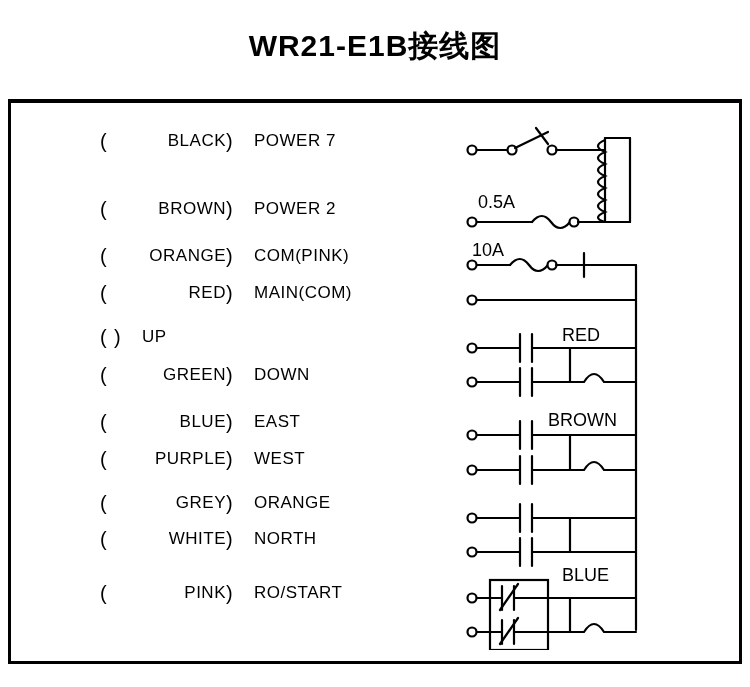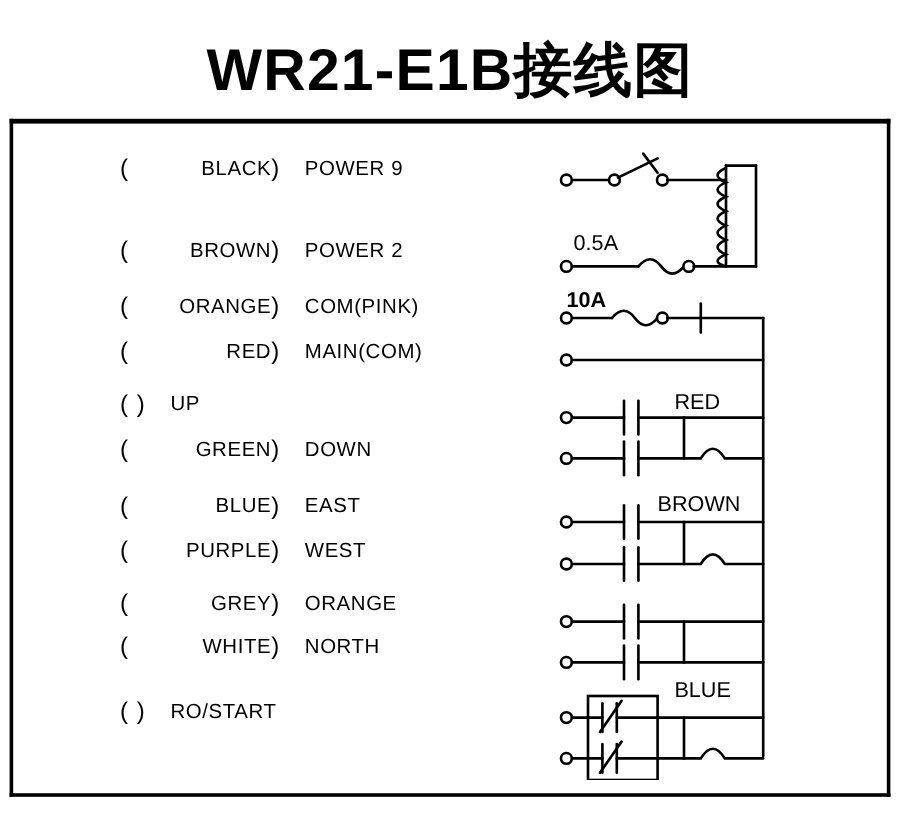--- a/index.html
+++ b/index.html
@@ -48,21 +48,21 @@
     height: 3px;
     background: #000000;
   }
   
   #title {
     position: absolute;
     left: 0;
     top: 26px;
     width: 750px;
     text-align: center;
-    font-size: 49px;
+    font-size: 30px;
     font-weight: bold;
     letter-spacing: 1px;
     color: #000000;
     white-space: nowrap;
   }
   
   #legend {
     position: absolute;
     left: 100px;
     top: 126px;
@@ -121,21 +121,21 @@
   <div class="frame-right-rule"></div>
   <div class="frame-bottom-rule"></div>
 
   <div id="title">WR21-E1B接线图</div>
 
   <div id="legend">
       <div class="legend-row" style="top: 0px;">
         <span class="paren-open">(</span>
         <span class="color-name">BLACK</span>
         <span class="paren-close">)</span>
-        <span class="func-name">POWER  9</span>
+        <span class="func-name">POWER  7</span>
       </div>
       <div class="legend-row" style="top: 68px;">
         <span class="paren-open">(</span>
         <span class="color-name">BROWN</span>
         <span class="paren-close">)</span>
         <span class="func-name">POWER 2</span>
       </div>
       <div class="legend-row" style="top: 115px;">
         <span class="paren-open">(</span>
         <span class="color-name">ORANGE</span>
@@ -178,20 +178,21 @@
         <span class="func-name">ORANGE</span>
       </div>
       <div class="legend-row" style="top: 398px;">
         <span class="paren-open">(</span>
         <span class="color-name">WHITE</span>
         <span class="paren-close">)</span>
         <span class="func-name">NORTH</span>
       </div>
       <div class="legend-row" style="top: 452px;">
         <span class="paren-open">(</span>
+        <span class="color-name">PINK</span>
         <span class="paren-close">)</span>
         <span class="func-name">RO/START</span>
       </div>
     </div>
 
   <div id="schematic">
     <svg width="290" height="540" viewBox="0 0 290 540" xmlns="http://www.w3.org/2000/svg">
       <g fill="none" stroke="#000000" stroke-width="2.2" stroke-linecap="round">
 
         <circle cx="32" cy="40" r="4.5" fill="#ffffff"></circle>
@@ -293,15 +294,15 @@
         <line x1="74" y1="522" x2="108" y2="522"></line>
         <line x1="60" y1="534" x2="78" y2="508"></line>
 
         <line x1="108" y1="488" x2="130" y2="488"></line>
         <line x1="108" y1="522" x2="130" y2="522"></line>
         <line x1="130" y1="488" x2="130" y2="522"></line>
         <line x1="130" y1="488" x2="196" y2="488"></line>
         <path d="M130 522 h14 q10 -16 20 0 h32"></path>
       </g>
     </svg>
-  <div class="sch-label" style="left: 38px; top: 82px;">0.5A</div><div class="sch-label" style="left: 32px; top: 130px; font-weight: bold;">10A</div><div class="sch-label" style="left: 122px; top: 215px;">RED</div><div class="sch-label" style="left: 108px; top: 300px;">BROWN</div><div class="sch-label" style="left: 122px; top: 455px;">BLUE</div></div>
+  <div class="sch-label" style="left: 38px; top: 82px;">0.5A</div><div class="sch-label" style="left: 32px; top: 130px;">10A</div><div class="sch-label" style="left: 122px; top: 215px;">RED</div><div class="sch-label" style="left: 108px; top: 300px;">BROWN</div><div class="sch-label" style="left: 122px; top: 455px;">BLUE</div></div>
 
 </div>
 
 </body></html>

